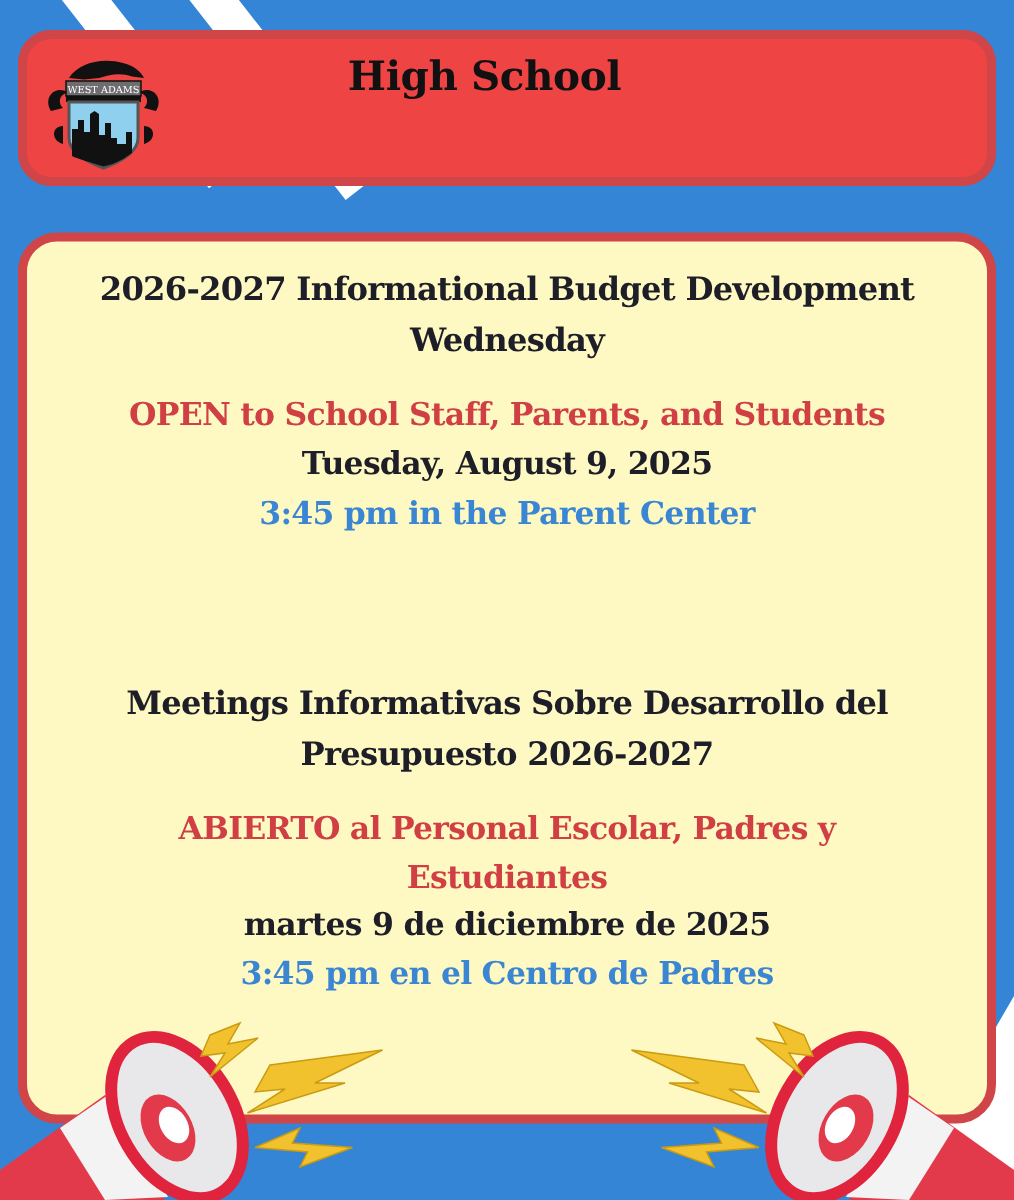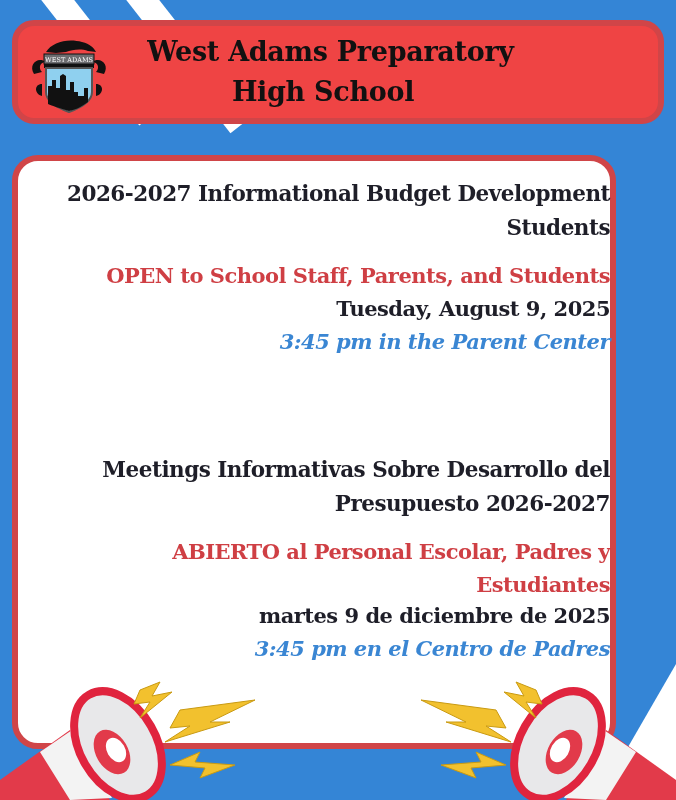--- a/index.html
+++ b/index.html
@@ -42,30 +42,30 @@
     font-family: "DejaVu Serif", serif;
     letter-spacing: -0.3px;
   }
   .header-title span { display: block; }
   .header-title .line1 { padding-right: 105px; }
   .header-title .line2 { padding-right: 120px; }
 
   .main-card {
     position: absolute;
     left: 12px; top: 155px;
-    width: 604px; height: 594px;
-    background: #ffffff;
+    width: 652px; height: 594px;
+    background: #fef9c3;
     border: 6px solid #d04548;
     border-radius: 26px;
-    text-align: right;
+    text-align: center;
   }
   .block { position: absolute; left: 0; right: 0; }
   .t-dark { color: #1e1e28; }
   .t-red { color: #cf3f44; }
-  .t-blue { color: #3a86d3; font-style: italic; }
+  .t-blue { color: #3a86d3; }
   .t { display: block; font-weight: bold; font-family: "DejaVu Serif", serif; letter-spacing: -0.5px; }
 
   .en-heading { top: 16px; }
   .en-heading .t { font-size: 21.5px; line-height: 34px; }
   .en-details { top: 98px; }
   .en-details .t { font-size: 21px; line-height: 33px; }
 
   .es-heading { top: 292px; }
   .es-heading .t { font-size: 21.5px; line-height: 34px; }
   .es-details { top: 374px; }
@@ -96,29 +96,28 @@
 
     <rect x="16" y="20" width="50" height="10" fill="#6d6d70" stroke="#111" stroke-width="1"></rect>
     <text x="41" y="28" font-size="6.5" text-anchor="middle" fill="#fff" font-family="DejaVu Serif, serif">WEST ADAMS</text>
     <rect x="16" y="30" width="50" height="4" fill="#111"></rect>
 
     <path d="M18 34 L64 34 L64 58 C64 68, 52 74, 41 78 C30 74, 18 68, 18 58 Z" fill="#8fd0ef" stroke="#555" stroke-width="2"></path>
 
     <path d="M20 70 L20 52 L24 52 L24 46 L28 46 L28 54 L32 54 L32 42 L35 40 L38 42 L38 56 L42 56 L42 48 L46 48 L46 58 L50 58 L50 62 L56 62 L56 54 L60 54 L60 68 C52 74, 46 76, 41 77 C32 74, 24 72, 20 70 Z" fill="#111"></path>
   </svg>
   <div class="header-title">
-    <span class="line1">West Adams Preparatory</span>
     <span class="line2">High School</span>
   </div>
 </div>
 
 <div class="main-card">
   <div class="block en-heading">
     <span class="t t-dark">2026-2027 Informational Budget Development</span>
-    <span class="t t-dark">Students</span>
+    <span class="t t-dark">Wednesday</span>
   </div>
   <div class="block en-details">
     <span class="t t-red">OPEN to School Staff, Parents, and Students</span>
     <span class="t t-dark">Tuesday, August 9, 2025</span>
     <span class="t t-blue">3:45 pm in the Parent Center</span>
   </div>
 
   <div class="block es-heading">
     <span class="t t-dark">Meetings Informativas Sobre Desarrollo del</span>
     <span class="t t-dark">Presupuesto 2026-2027</span>

